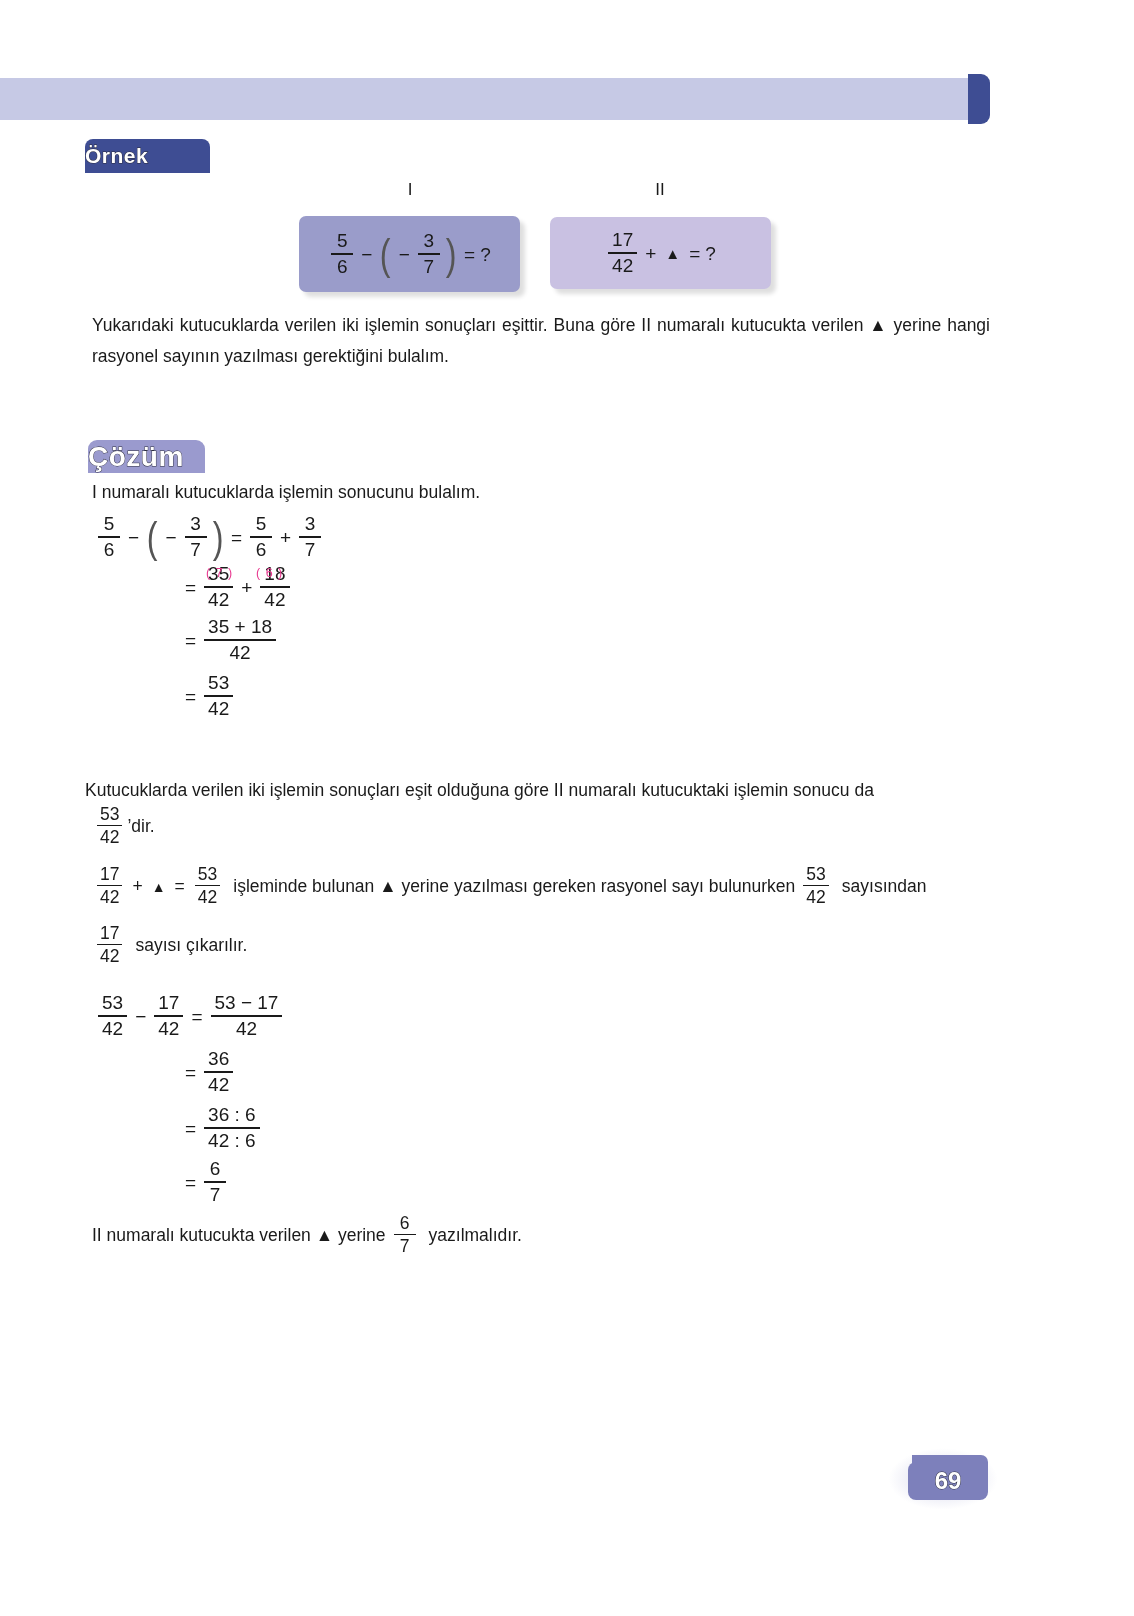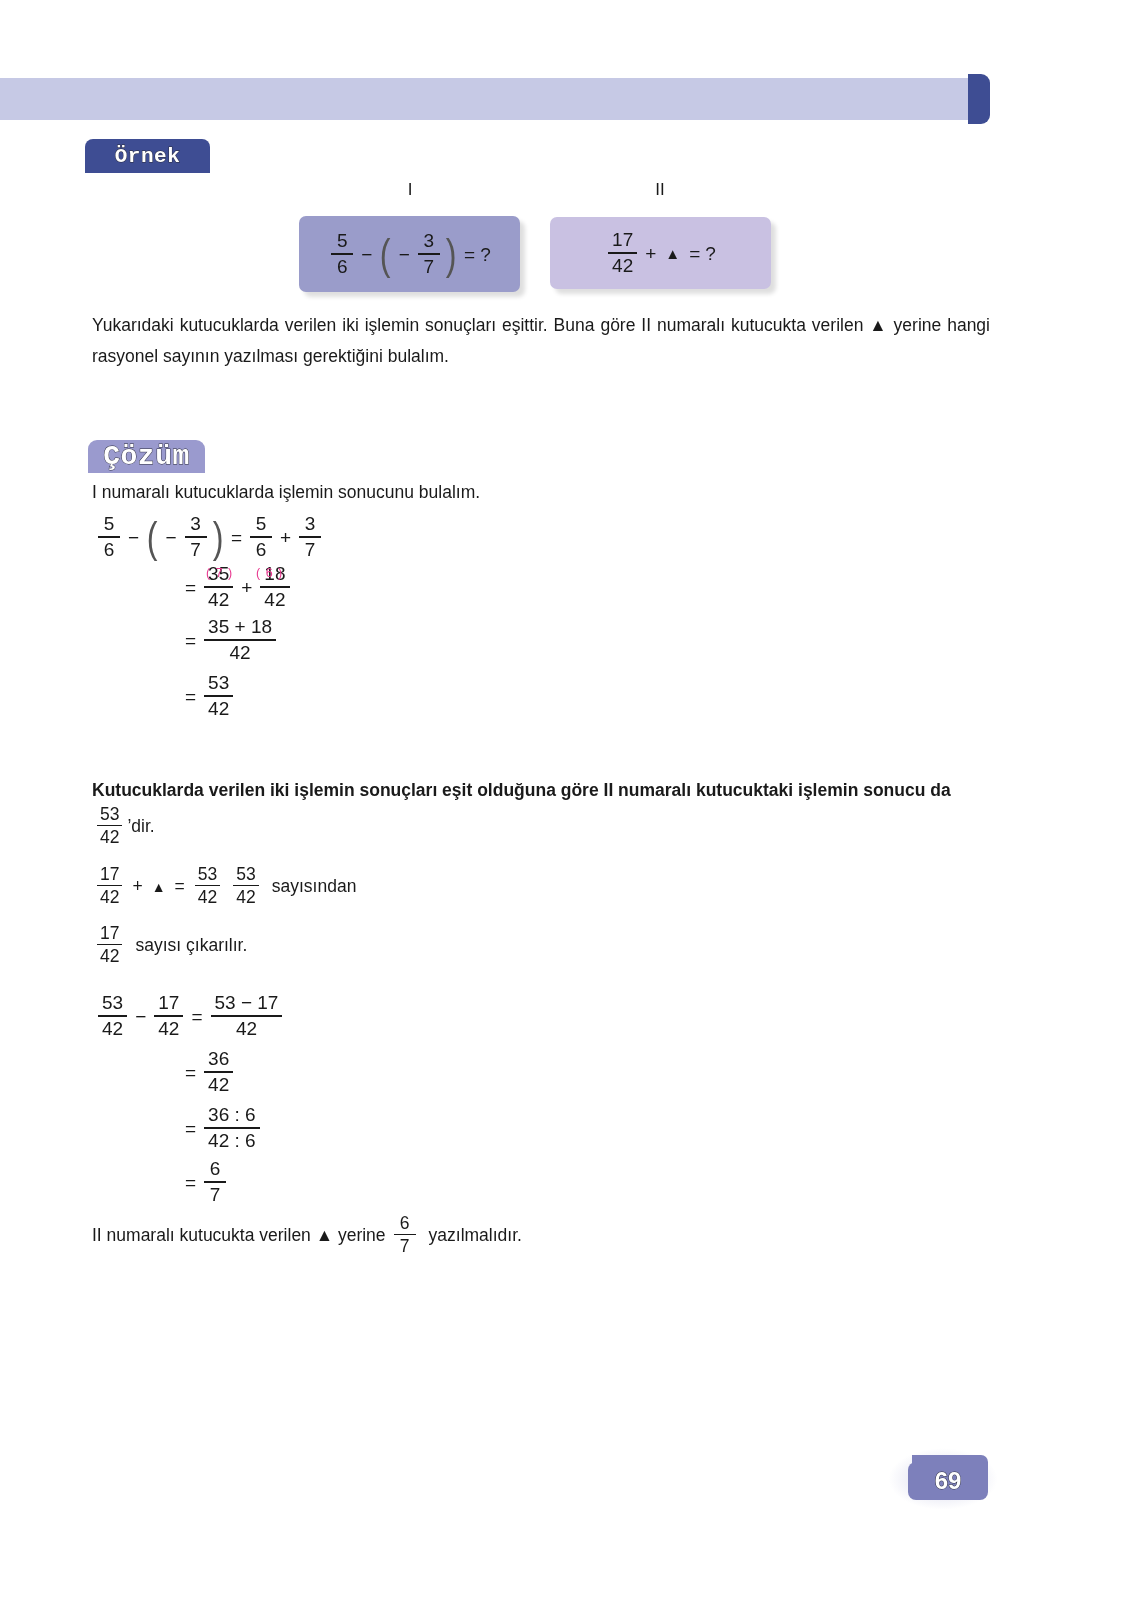--- a/index.html
+++ b/index.html
@@ -34,27 +34,26 @@
     height: 50px;
     background: #3e4d93;
     border-radius: 0 9px 9px 0;
   }
 
   
   .badge {
     position: absolute;
     display: flex;
     align-items: center;
-    justify-content: center;
+    justify-content: flex-start;
     font-weight: bold;
     color: #ffffff;
     letter-spacing: 0.5px;
     -webkit-text-stroke: 0.9px #2c2c3c;
     paint-order: stroke fill;
-    font-family: Liberation Mono, monospace;
   }
   .badge-ornek {
     left: 85px;
     top: 139px;
     width: 125px;
     height: 34px;
     background: #3e4d93;
     border-radius: 8px 8px 0 0;
     font-size: 21px;
   }
@@ -343,21 +342,21 @@
         <span class="bar"></span>
         <span class="den">42</span>
       </span>
     </span>
   </div>
 </div>
 
 <div class="annot" style="left:206px; top:566px;">( 7 )</div>
 <div class="annot" style="left:256px; top:566px;">( 6 )</div>
 
-<div class="para" style="left:92px; top:775px; width:900px;font-weight:bold;">
+<div class="para" style="left:85px; top:775px; width:900px;">
   <span>Kutucuklarda verilen iki işlemin sonuçları eşit olduğuna göre II numaralı kutucuktaki işlemin sonucu da</span>
 </div>
 <div style="position:absolute; left:92px; top:806px;">
   <span class="mrow" style="font-size:17.5px;">
     <span class="ifrac">
       <span class="num">53</span>
       <span class="bar"></span>
       <span class="den">42</span>
     </span>
     <span style="font-size:17.5px;">’dir.</span>
@@ -372,20 +371,21 @@
       <span class="den">42</span>
     </span>
     <span class="op" style="font-size:17.5px;">+</span>
     <span class="tri" style="font-size:14px;">▲</span>
     <span class="op" style="font-size:17.5px;">=</span>
     <span class="ifrac">
       <span class="num">53</span>
       <span class="bar"></span>
       <span class="den">42</span>
     </span>
+    <span style="font-size:17.5px; margin-left:8px;">işleminde bulunan ▲ yerine yazılması gereken rasyonel sayı bulunurken</span>
     <span class="ifrac" style="margin-left:8px;">
       <span class="num">53</span>
       <span class="bar"></span>
       <span class="den">42</span>
     </span>
     <span style="font-size:17.5px; margin-left:8px;">sayısından</span>
   </span>
 </div>
 
 <div style="position:absolute; left:92px; top:925px;">

